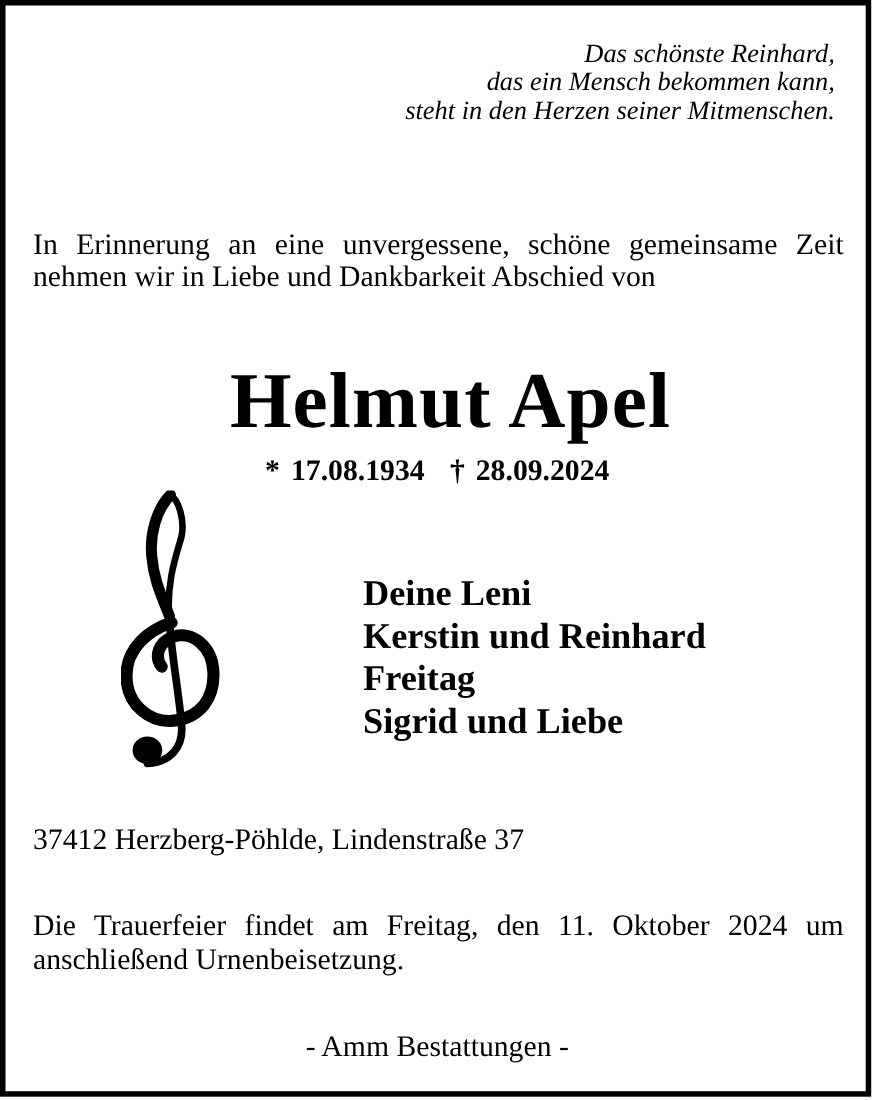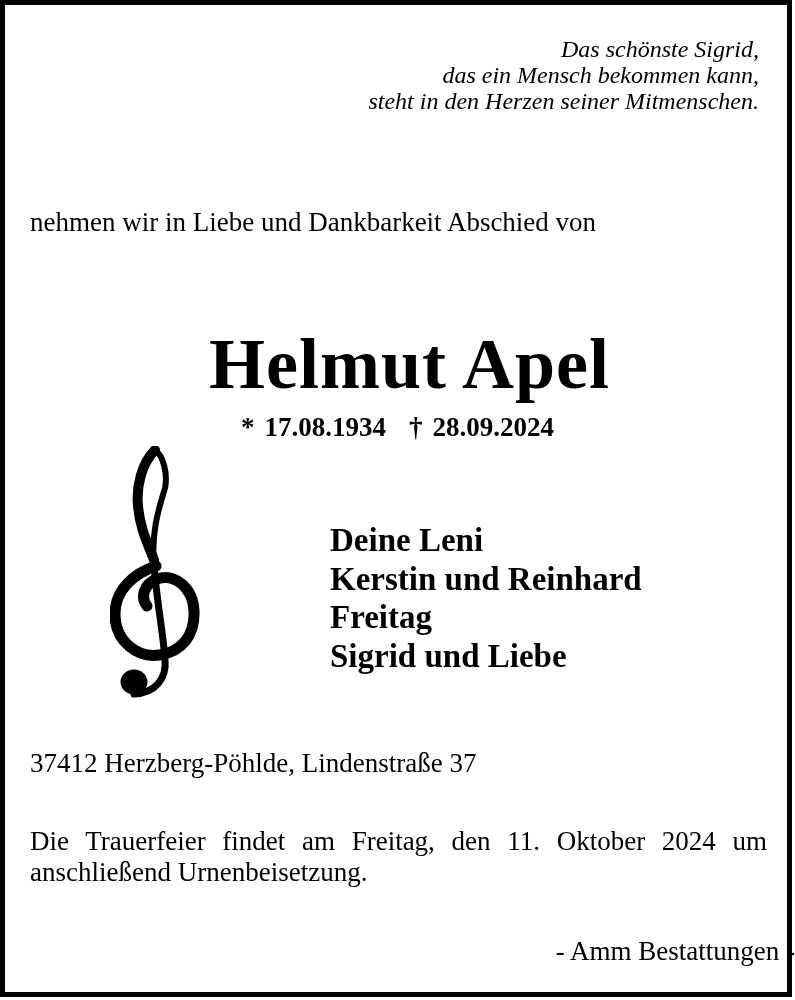--- a/index.html
+++ b/index.html
@@ -102,36 +102,37 @@
     top: 826px;
     width: 737px;
     font-size: 27px;
     line-height: 31px;
   }
   .funeral-home {
     position: absolute;
     left: 0;
     top: 936px;
     width: 795px;
-    text-align: right;
+    text-align: center;
     font-size: 27px;
   }
 </style>
 </head>
 <body>
 
 <div class="frame"></div>
 
 <div class="quote">
-  <div>Das schönste Sigrid,</div>
+  <div>Das schönste Reinhard,</div>
   <div>das ein Mensch bekommen kann,</div>
   <div>steht in den Herzen seiner Mitmenschen.</div>
 </div>
 
 <div class="intro">
+  <div class="justified">In Erinnerung an eine unvergessene, schöne gemeinsame Zeit</div>
   <div>nehmen wir in Liebe und Dankbarkeit Abschied von</div>
 </div>
 
 <h1 class="name">Helmut Apel</h1>
 
 <div class="dates">
   <span class="birth"><span class="sym">*</span><span>17.08.1934</span></span><span class="death"><span class="sym">†</span><span>28.09.2024</span></span>
 </div>
 
 <svg class="clef" viewBox="0 0 92 260" xmlns="http://www.w3.org/2000/svg" aria-hidden="true">

